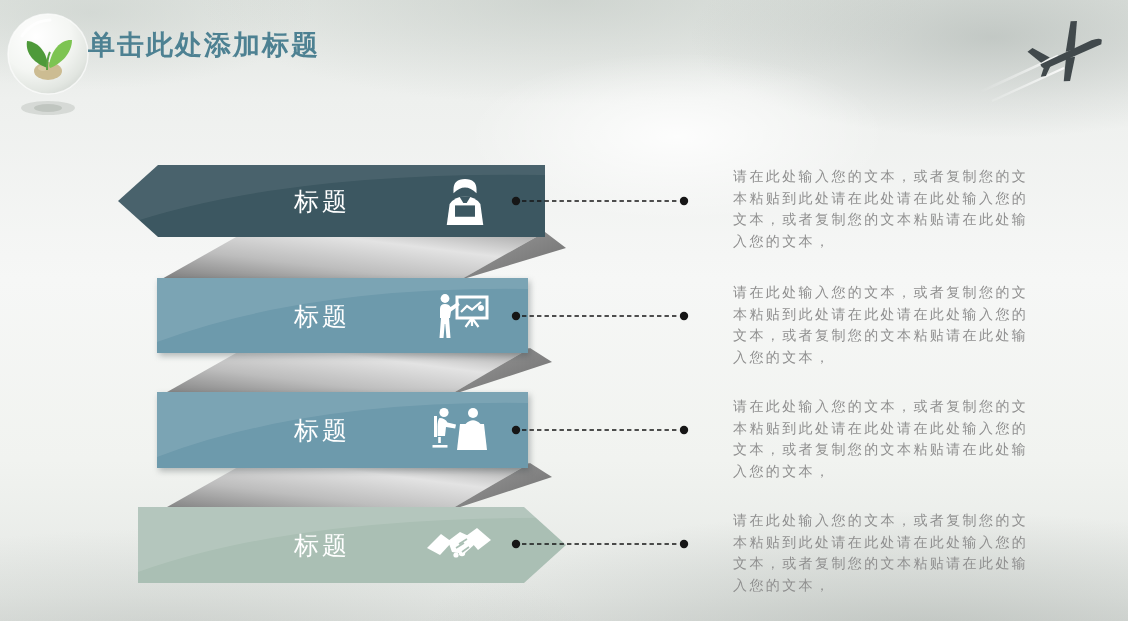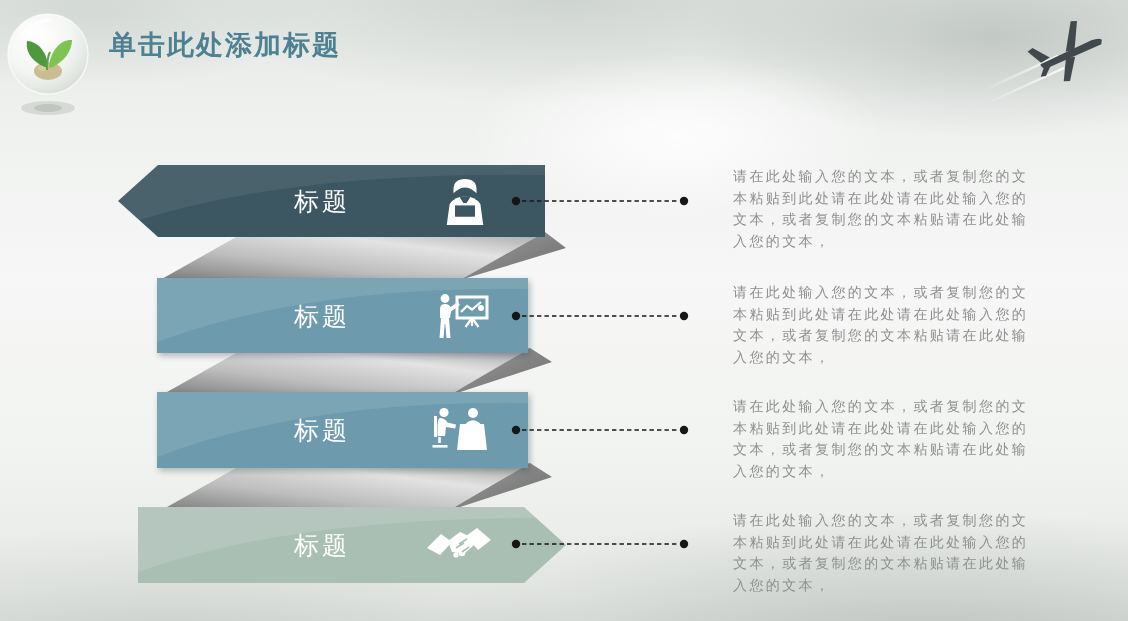--- a/index.html
+++ b/index.html
@@ -10,21 +10,21 @@
       radial-gradient(ellipse 300px 120px at 60% 22%, rgba(255,255,255,0.85), rgba(255,255,255,0) 70%),
       radial-gradient(ellipse 420px 140px at 88% 6%, rgba(165,173,169,0.55), rgba(165,173,169,0) 72%),
       radial-gradient(ellipse 520px 150px at 50% 0%, rgba(188,195,190,0.5), rgba(188,195,190,0) 70%),
       radial-gradient(ellipse 320px 110px at 8% 2%, rgba(196,203,198,0.5), rgba(196,203,198,0) 70%),
       radial-gradient(ellipse 700px 170px at 82% 102%, rgba(163,170,165,0.5), rgba(163,170,165,0) 72%),
       radial-gradient(ellipse 600px 160px at 15% 103%, rgba(178,184,179,0.4), rgba(178,184,179,0) 70%),
       linear-gradient(180deg,#e2e6e2 0%,#eef0ee 16%,#f6f7f6 45%,#f1f3f0 74%,#e5e8e5 96%,#dfe2df 100%);
   }
   .page-title{
     position:absolute;left:88px;top:27px;
-    font-size:27px;font-weight:bold;letter-spacing:2px;color:#4d8192;margin-left:21px;
+    font-size:27px;font-weight:bold;letter-spacing:2px;color:#4d8192;
   }
   .logo{position:absolute;left:4px;top:8px;width:88px;height:112px;}
   .airplane{position:absolute;left:980px;top:4px;width:148px;height:100px;}
   .folds{position:absolute;left:0;top:0;width:1128px;height:621px;}
   
   .banner{position:absolute;filter:drop-shadow(2px 3px 3px rgba(55,65,70,0.35));}
   .banner .wave{position:absolute;left:0;top:0;}
   .b1{left:118px;top:165px;width:427px;height:72px;background:#3c5761;
       clip-path:polygon(40px 0,100% 0,100% 100%,40px 100%,0 50%);}
   .b2{left:157px;top:278px;width:371px;height:75px;background:#6d9aac;}

